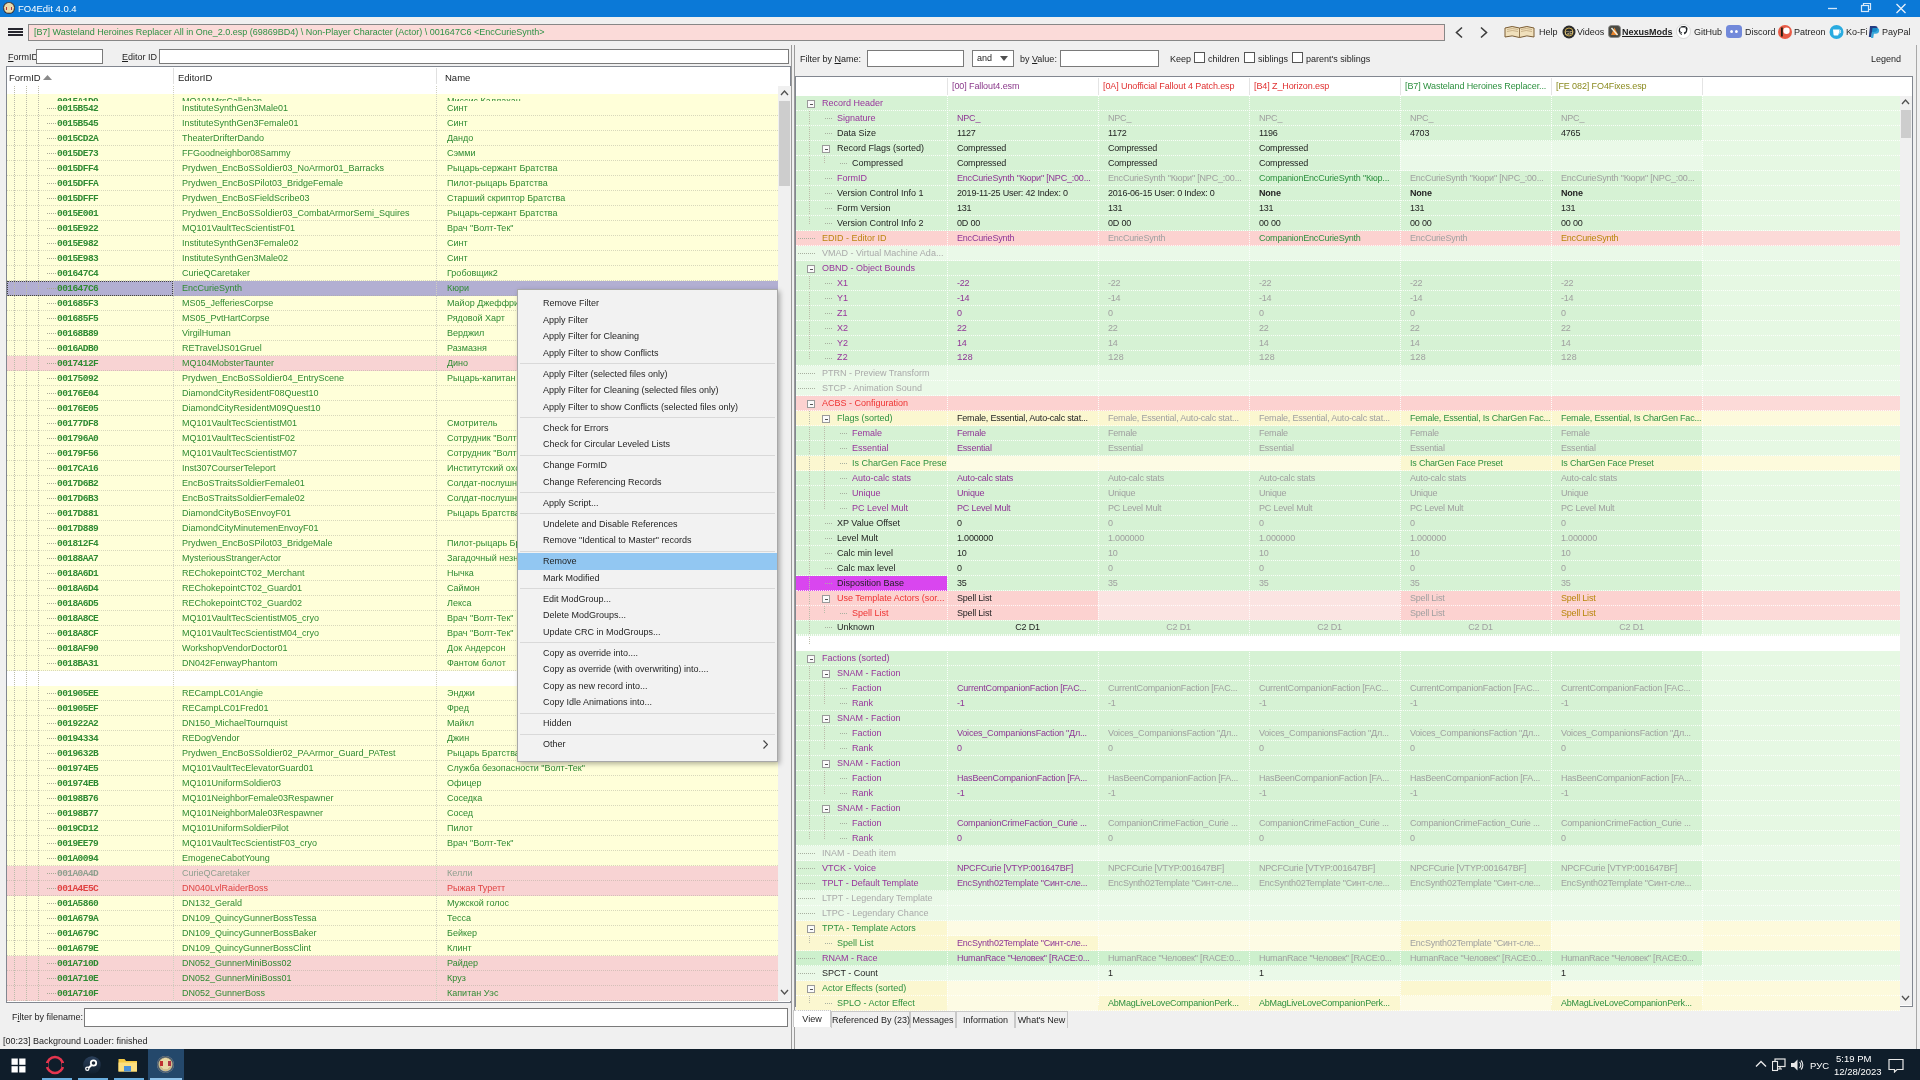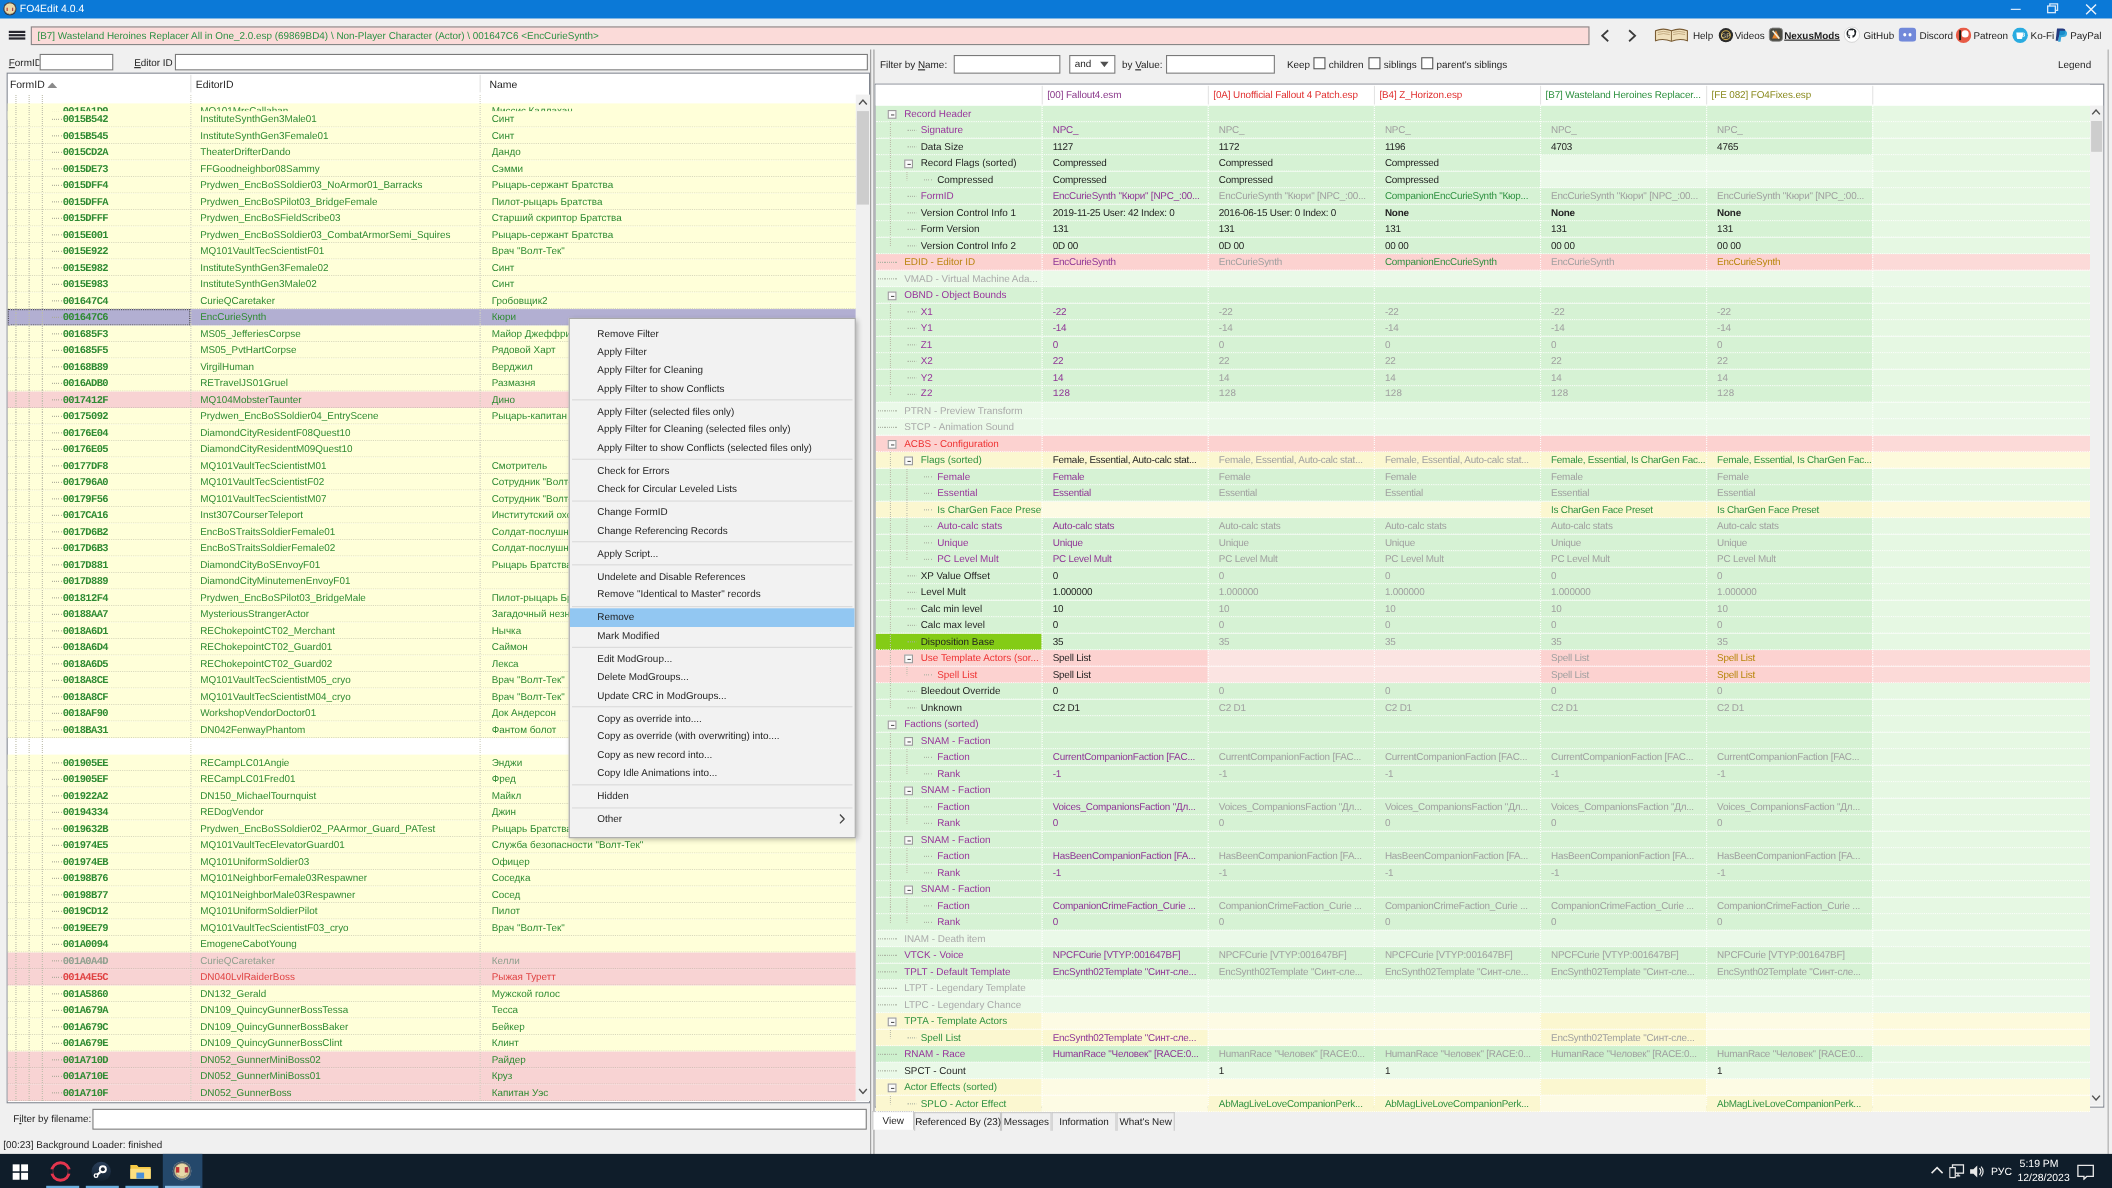--- a/index.html
+++ b/index.html
@@ -892,21 +892,21 @@
         <div style="position:absolute;left:41px;top:0;">Calc max level</div>
       </div>
       <div class="rc" style="left:151px;width:151px;background:#d6f2d4;color:#1f1f1f;">0</div>
       <div class="rc" style="left:302px;width:151px;background:#d6f2d4;color:#a0a0a0;">0</div>
       <div class="rc" style="left:453px;width:151px;background:#d6f2d4;color:#a0a0a0;">0</div>
       <div class="rc" style="left:604px;width:151px;background:#d6f2d4;color:#a0a0a0;">0</div>
       <div class="rc" style="left:755px;width:151px;background:#d6f2d4;color:#a0a0a0;">0</div>
       <div class="rc" style="left:906px;width:198px;background:#e6f8e3;"></div>
     </div>
     <div class="rr" style="top:576px;">
-      <div class="rf" style="background:#84cc16;color:#1f1f1f;">
+      <div class="rf" style="background:#d946ef;color:#1f1f1f;">
         <div class="dots" style="left:29px;"></div>
         <div style="position:absolute;left:41px;top:0;">Disposition Base</div>
       </div>
       <div class="rc" style="left:151px;width:151px;background:#d6f2d4;color:#1f1f1f;">35</div>
       <div class="rc" style="left:302px;width:151px;background:#d6f2d4;color:#a0a0a0;">35</div>
       <div class="rc" style="left:453px;width:151px;background:#d6f2d4;color:#a0a0a0;">35</div>
       <div class="rc" style="left:604px;width:151px;background:#d6f2d4;color:#a0a0a0;">35</div>
       <div class="rc" style="left:755px;width:151px;background:#d6f2d4;color:#a0a0a0;">35</div>
       <div class="rc" style="left:906px;width:198px;background:#e6f8e3;"></div>
     </div>
@@ -939,21 +939,21 @@
         <div class="dots" style="left:29px;"></div>
         <div style="position:absolute;left:41px;top:0;">Bleedout Override</div>
       </div>
       <div class="rc" style="left:151px;width:151px;background:#d6f2d4;color:#1f1f1f;">0</div>
       <div class="rc" style="left:302px;width:151px;background:#d6f2d4;color:#a0a0a0;">0</div>
       <div class="rc" style="left:453px;width:151px;background:#d6f2d4;color:#a0a0a0;">0</div>
       <div class="rc" style="left:604px;width:151px;background:#d6f2d4;color:#a0a0a0;">0</div>
       <div class="rc" style="left:755px;width:151px;background:#d6f2d4;color:#a0a0a0;">0</div>
       <div class="rc" style="left:906px;width:198px;background:#e6f8e3;"></div>
     </div>
-    <div class="rr" style="top:636px;">
+    <div class="rr" style="top:620px;text-align:center;">
       <div class="rf" style="background:#d6f2d4;color:#1f1f1f;">
         <div class="dots" style="left:29px;"></div>
         <div style="position:absolute;left:41px;top:0;">Unknown</div>
       </div>
       <div class="rc" style="left:151px;width:151px;background:#d6f2d4;color:#1f1f1f;">C2 D1</div>
       <div class="rc" style="left:302px;width:151px;background:#d6f2d4;color:#a0a0a0;">C2 D1</div>
       <div class="rc" style="left:453px;width:151px;background:#d6f2d4;color:#a0a0a0;">C2 D1</div>
       <div class="rc" style="left:604px;width:151px;background:#d6f2d4;color:#a0a0a0;">C2 D1</div>
       <div class="rc" style="left:755px;width:151px;background:#d6f2d4;color:#a0a0a0;">C2 D1</div>
       <div class="rc" style="left:906px;width:198px;background:#e6f8e3;"></div>

